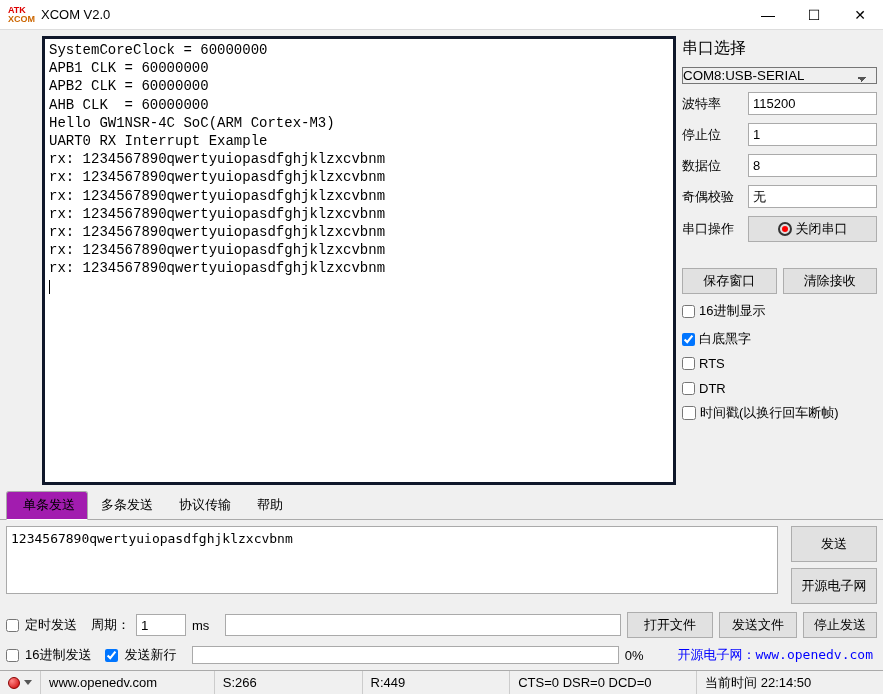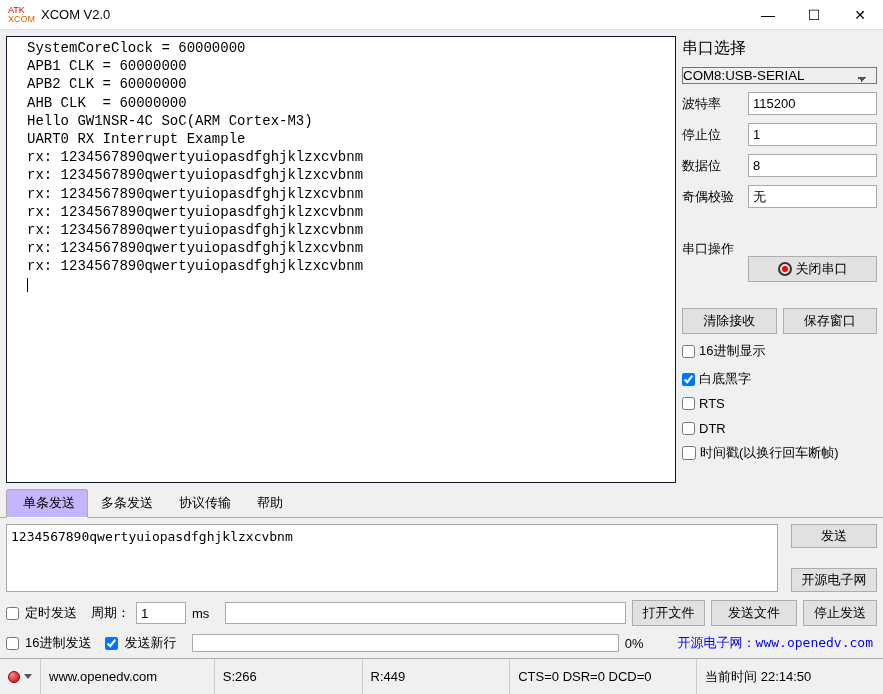--- a/index.html
+++ b/index.html
@@ -1,53 +1,53 @@
 <!DOCTYPE html>
 <html><head>
 <meta charset="utf-8">
 <style>
 * { box-sizing: border-box; margin: 0; padding: 0; }
 body { font-family: "Microsoft YaHei", "SimSun", sans-serif; font-size: 13px; background: #f0f0f0; width: 883px; height: 694px; overflow: hidden; display: flex; flex-direction: column; }
 .titlebar { height: 30px; background: #fff; display: flex; align-items: center; padding-left: 8px; border-bottom: 1px solid #ddd; }
-.titlebar .logo { font-size: 9px; font-weight: normal; line-height: 0.9; margin-right: 6px; }
+.titlebar .logo { font-size: 9px; font-weight: bold; line-height: 0.9; margin-right: 6px; }
 .titlebar .logo .l1 { color: #d00; }
 .titlebar .logo .l2 { color: #c60; }
 .titlebar .title { font-size: 13px; }
 .titlebar .spacer { flex: 1; }
 .titlebar .winbtn { width: 46px; height: 30px; display: flex; align-items: center; justify-content: center; font-size: 14px; cursor: pointer; }
 .main { flex: 1; display: flex; padding: 6px; gap: 6px; min-height: 0; }
-.terminal { flex: 1; background: #fff; border: 1px solid #0f172a; font-family: "Consolas", "Courier New", monospace; font-size: 14px; padding: 2px 20px; white-space: pre; overflow: auto; position: relative; line-height: 1.3; }
+.terminal { flex: 1; background: #fff; border: 3px solid #0f172a; font-family: "Consolas", "Courier New", monospace; font-size: 14px; padding: 2px 4px; white-space: pre; overflow: auto; position: relative; line-height: 1.3; margin-left: 36px; }
 .sidebar { width: 195px; display: flex; flex-direction: column; gap: 8px; padding-top: 2px; }
 .group-title { font-size: 16px; }
 .field-row { display: flex; align-items: center; gap: 6px; }
 .field-row .label { width: 60px; }
 .field-row select, .field-row input[type=text] { flex: 1; height: 23px; border: 1px solid #aaa; background: #fff; font-size: 13px; padding: 0 4px; }
 select { appearance: none; background-image: linear-gradient(45deg, transparent 50%, #555 50%), linear-gradient(135deg, #555 50%, transparent 50%); background-position: calc(100% - 14px) 9px, calc(100% - 9px) 9px; background-size: 5px 5px; background-repeat: no-repeat; }
 .btn { height: 26px; border: 1px solid #adadad; background: #e1e1e1; font-size: 13px; cursor: pointer; padding: 0 8px; display: inline-flex; align-items: center; justify-content: center; }
-.record-btn { flex: 1; display: flex; align-items: center; justify-content: center; gap: 4px; margin-top: 40px; }
+.record-btn { flex: 1; display: flex; align-items: center; justify-content: center; gap: 4px; }
 .record-dot { width: 14px; height: 14px; border: 2px solid #333; border-radius: 50%; display: flex; align-items: center; justify-content: center; }
 .record-dot::after { content: ""; width: 6px; height: 6px; background: #f00; border-radius: 50%; }
 .btn-row { display: flex; gap: 6px; }
 .btn-row .btn { flex: 1; }
 .check-row { display: flex; align-items: center; gap: 4px; }
 .check-row input[type=checkbox] { width: 14px; height: 14px; }
 .check-pair { display: flex; gap: 10px; flex-direction: column; }
 .check-half { flex: 1; display: flex; align-items: center; gap: 4px; }
 .tabs { display: flex; background: #f0f0f0; border-bottom: 1px solid #aaa; padding-left: 6px; }
 .tab { padding: 4px 12px; border: 1px solid transparent; cursor: pointer; font-size: 13px; }
-.tab.active { background: #c4b5fd; border: 1px solid #aaa; border-bottom: 1px solid #fff; margin-bottom: -1px; border-radius: 3px 3px 0 0; padding-left: 16px; }
+.tab.active { background: #a21caf; border: 1px solid #aaa; border-bottom: 1px solid #fff; margin-bottom: -1px; border-radius: 3px 3px 0 0; padding-left: 16px; }
 .send-area { padding: 6px; display: flex; gap: 13px; }
 .send-text { flex: 1; height: 68px; border: 1px solid #aaa; background: #fff; font-family: "Consolas", monospace; font-size: 13px; padding: 4px; resize: none; }
 .send-btns { width: 86px; display: flex; flex-direction: column; gap: 6px; justify-content: space-between; }
-.send-btns .btn { height: 24px; }
+.send-btns .btn { height: 36px; }
 .ctrl-row { padding: 2px 6px 6px 6px; display: flex; align-items: center; gap: 6px; font-size: 13px; }
 .ctrl-row input[type=text] { height: 22px; border: 1px solid #aaa; padding: 0 4px; }
 .progress { flex: 1; height: 18px; border: 1px solid #aaa; background: #fff; }
 .link-row { color: #00f; font-family: "Consolas", monospace; font-size: 13px; }
-.statusbar { height: 36px; border-top: 1px solid #aaa; background: #f0f0f0; display: flex; align-items: center; font-size: 13px; }
+.statusbar { height: 24px; border-top: 1px solid #aaa; background: #f0f0f0; display: flex; align-items: center; font-size: 13px; }
 .statusbar .cell { padding: 0 8px; border-right: 1px solid #ccc; height: 100%; display: flex; align-items: center; }
 .red-dot { width: 12px; height: 12px; border-radius: 50%; background: radial-gradient(circle at 30% 30%, #f88, #c00); border: 1px solid #800; }
 .tri-down { width: 0; height: 0; border-left: 4px solid transparent; border-right: 4px solid transparent; border-top: 5px solid #555; margin-left: 4px; }
 .cursor-mark { display: inline-block; width: 1px; height: 14px; background: #000; vertical-align: text-bottom; }
 </style>
 </head>
 <body>
 
 <div class="titlebar">
   <div class="logo">
@@ -100,22 +100,22 @@
     <div class="field-row">
         <span class="label">串口操作</span>
         <button class="btn record-btn">
           <span class="record-dot"></span>
           <span>关闭串口</span>
         </button>
       </div>
 
     <div style="height:10px"></div>
     <div class="btn-row">
+        <button class="btn">保存窗口</button>
         <button class="btn">清除接收</button>
-        <button class="btn">保存窗口</button>
       </div>
 
     <div class="check-pair">
       <div class="check-half">
           <input type="checkbox" style="">
           <span>16进制显示</span>
         </div>
       <div class="check-half">
           <input type="checkbox" checked="" style="">
           <span>白底黑字</span>
@@ -153,22 +153,22 @@
   </div>
 </div>
 
 <div class="ctrl-row">
   <input type="checkbox" style="">
     <span>定时发送</span>
   <span style="margin-left:8px">周期：</span>
   <input type="text" style="width: 50px;" value="1">
   <span>ms</span>
   <input type="text" style="flex: 1 1 0%; margin-left: 10px;">
-  <button class="btn" style="width:73px">打开文件</button>
-  <button class="btn" style="width:86px">发送文件</button>
+  <button class="btn" style="width:86px">打开文件</button>
+  <button class="btn" style="width:78px">发送文件</button>
   <button class="btn" style="width:74px">停止发送</button>
 </div>
 
 <div class="ctrl-row">
   <input type="checkbox" style="">
     <span>16进制发送</span>
   <input type="checkbox" checked="" style="margin-left: 8px;">
     <span>发送新行</span>
   <div class="progress" style="margin-left:10px"></div>
   <span>0%</span>

